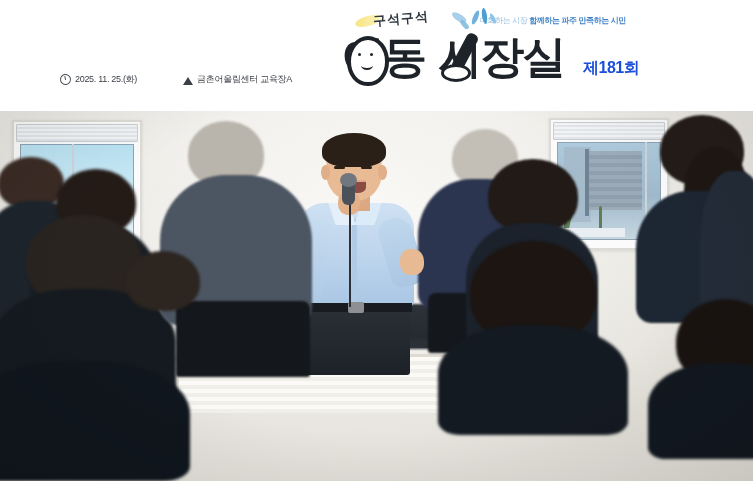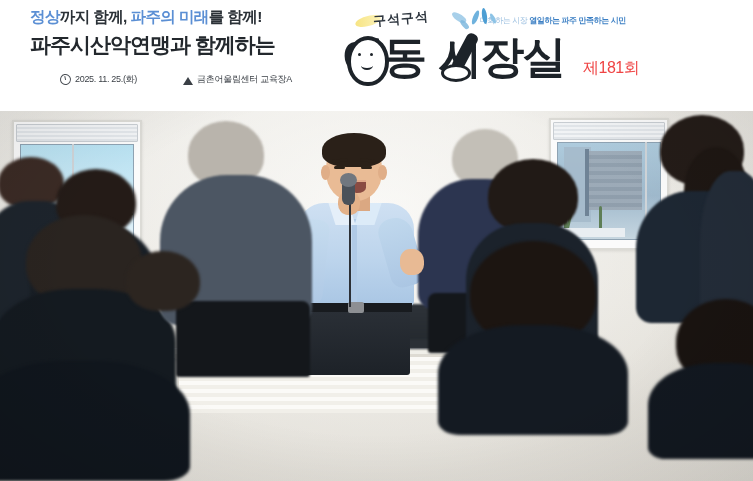--- a/index.html
+++ b/index.html
@@ -93,21 +93,21 @@
   .splash3{position:absolute;left:136px;top:11px;width:4px;height:11px;background:#8cc3e6;border-radius:50%;transform:rotate(-26deg);}
 
   .logo-tagline{
     position:absolute;left:125px;top:13px;
     font-size:8px;font-weight:bold;color:#3b7fc4;white-space:nowrap;letter-spacing:-0.4px;
   }
   .logo-tagline .soft{color:#9bbfe0;font-weight:normal;}
 
   .edition{
     position:absolute;left:583px;top:58px;
-    font-size:16px;font-weight:400;color:#ef4444;letter-spacing:-0.5px;
+    font-size:16px;font-weight:700;color:#1d4ed8;letter-spacing:-0.5px;
   }
 
   
   .photo{position:absolute;left:0;top:111px;width:753px;height:370px;overflow:hidden;
     background:linear-gradient(180deg,#f4f3ef 0%,#efeee9 55%,#e9e7e1 100%);}
 
   .wall{position:absolute;inset:0;background:linear-gradient(170deg,#f7f6f2 0%,#f1efe9 60%,#e8e5de 100%);}
   .wall-shadow{position:absolute;left:0;top:0;width:100%;height:100%;
     background:radial-gradient(ellipse at 50% 30%,rgba(255,255,255,.55),rgba(200,196,188,.25) 70%);}
 
@@ -199,43 +199,39 @@
   .vignette{position:absolute;inset:0;pointer-events:none;
     background:radial-gradient(ellipse at 50% 42%,rgba(0,0,0,0) 55%,rgba(0,0,0,.10) 100%);}
 </style>
 </head>
 <body>
 
 <div class="page">
 
   <div class="header">
 
-    <div class="title-block">
-      <div class="title-line1"><span class="hl">정상</span><span>까지 함께, </span><span class="hl">파주의 미래</span><span>를 함께!</span></div>
-      <div class="title-line2">파주시산악연맹과 함께하는</div>
-    </div>
 
     <div class="meta-row">
       <div class="meta-item">
         <span class="ico ico-clock"></span>
         <span>2025. 11. 25.(화)</span>
       </div>
       <div class="meta-item venue">
         <span class="ico ico-mtn"></span>
         <span>금촌어울림센터 교육장A</span>
       </div>
     </div>
 
     <div class="logo">
       <span class="swoosh-y"></span>
       <span class="swoosh-b1"></span>
       <span class="swoosh-b2"></span>
       <div class="logo-gugseok">구석구석</div>
 
-      <div class="logo-tagline"><span class="soft">대화하는 시장 </span><span>열일하는 파주 만족하는 시민</span></div>
+      <div class="logo-tagline"><span class="soft">대화하는 시장 </span><span>함께하는 파주 만족하는 시민</span></div>
 
       <span class="splash1"></span>
       <span class="splash2"></span>
       <span class="splash3"></span>
 
       <div class="logo-main">이동 시장실</div>
 
       <div class="logo-face">
         <span class="eye l"></span>
         <span class="eye r"></span>

